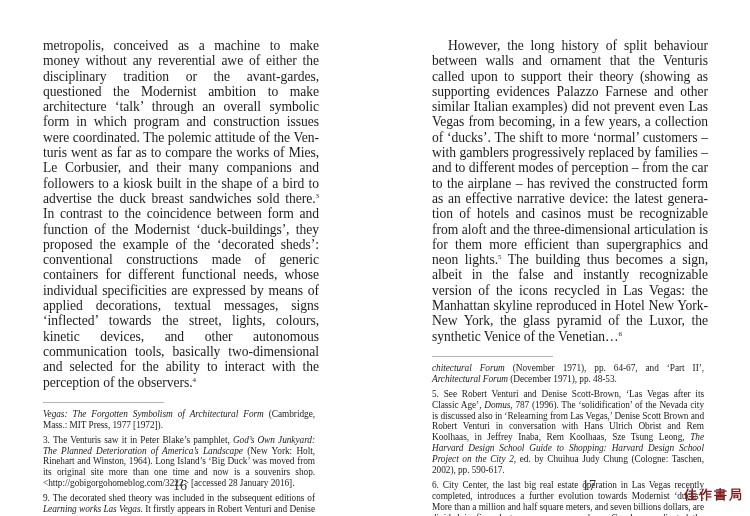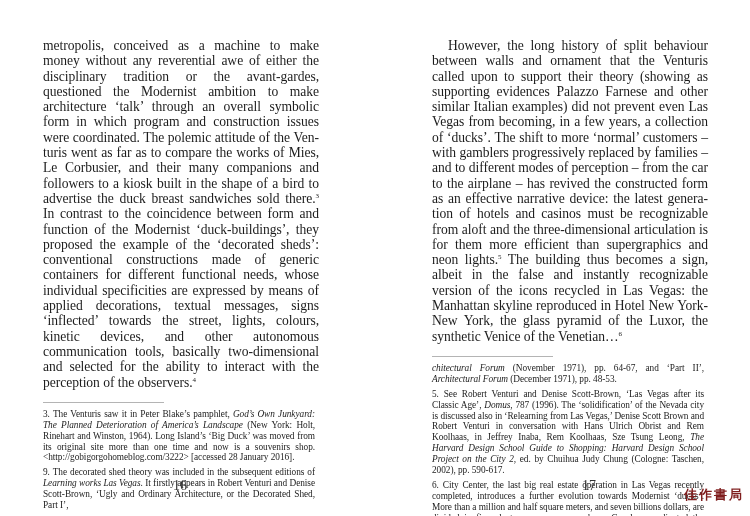--- a/index.html
+++ b/index.html
@@ -102,20 +102,21 @@
 
 <div class="spread">
 
   <div class="page page-left">
     <div class="column">
       <p class="body-text"><span>metropolis, conceived as a machine to make money without any reverential awe of either the disciplinary tradition or the avant-gardes, questioned the Modernist ambition to make architecture ‘talk’ through an overall symbolic form in which program and construction is­sues were coordinated. The polemic attitude of the Ven­turis went as far as to compare the works of Mies, Le Corbusier, and their many companions and followers to a kiosk built in the shape of a bird to advertise the duck breast sandwiches sold there.</span><sup class="note-ref">3</sup><span> In contrast to the coincidence between form and function of the Modern­ist ‘duck-buildings’, they proposed the example of the ‘decorated sheds’: conventional constructions made of generic containers for different functional needs, whose individual specificities are expressed by means of applied decorations, textual messages, signs ‘inflected’ towards the street, lights, colours, kinetic devices, and other au­tonomous communication tools, basically two-dimen­sional and selected for the ability to interact with the perception of the observers.</span><sup class="note-ref">4</sup></p>
 
       <div class="rule"></div>
 
       <div class="footnotes">
+        <p class="footnote"><i>Vegas: The Forgotten Symbolism of Architectural Form</i><span> (Cambridge, Mass.: MIT Press, 1977 [1972]).</span></p>
 
         <p class="footnote"><span>3. The Venturis saw it in Peter Blake’s pamphlet, </span><i>God’s Own Junkyard: The Planned Deterioration of America’s Landscape</i><span> (New York: Holt, Rinehart and Winston, 1964). Long Island’s ‘Big Duck’ was moved from its original site more than one time and now is a souvenirs shop. &lt;http://gobigorgohomeblog.com/3222&gt; [accessed 28 January 2016].</span></p>
 
         <p class="footnote"><span>9. The decorated shed theory was included in the subsequent editions of </span><i>Learning works Las Vegas</i><span>. It firstly appears in Robert Venturi and Denise Scott-Brown, ‘Ugly and Ordinary Architecture, or the Decorated Shed, Part I’, </span></p>
       </div>
     </div>
 
     <div class="folio">16</div>
   </div>
 

